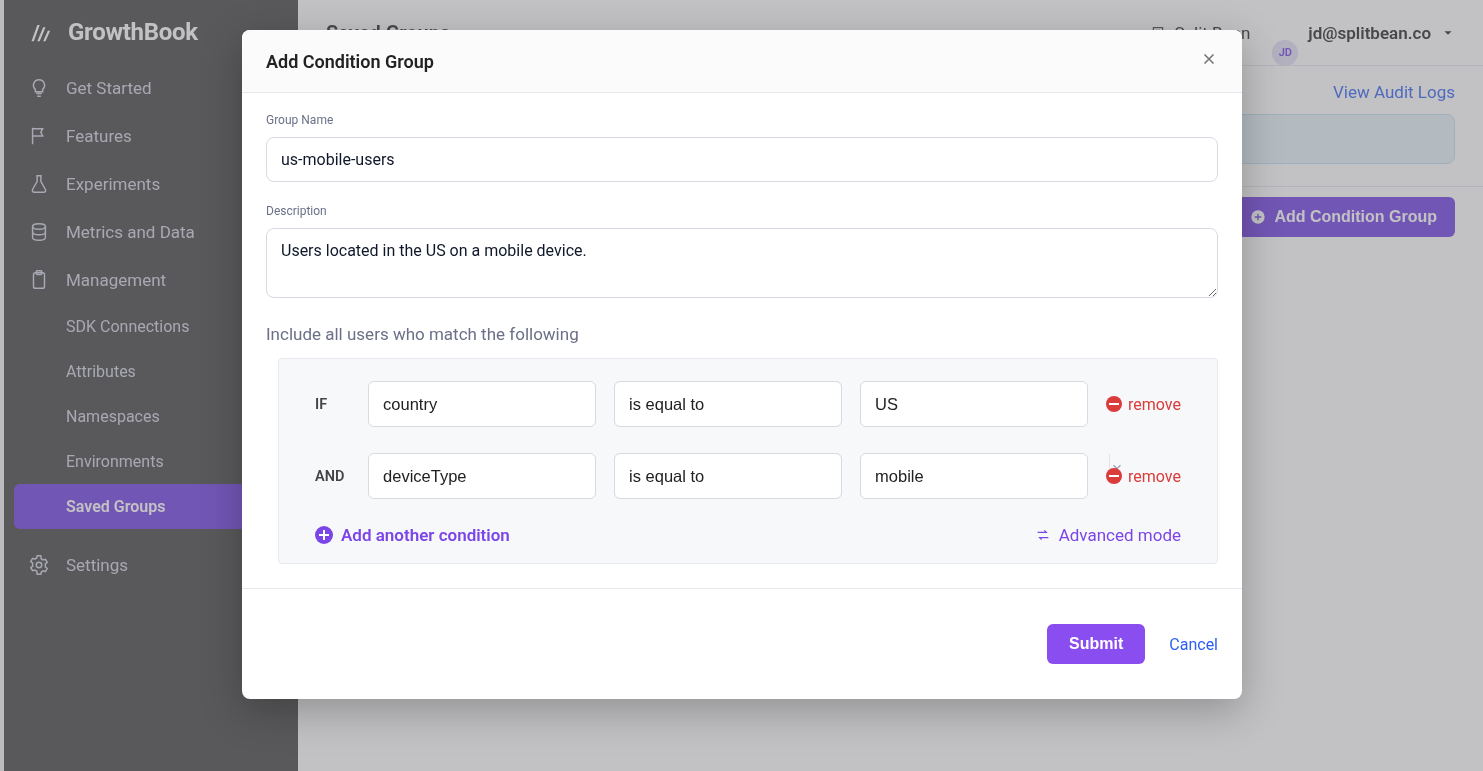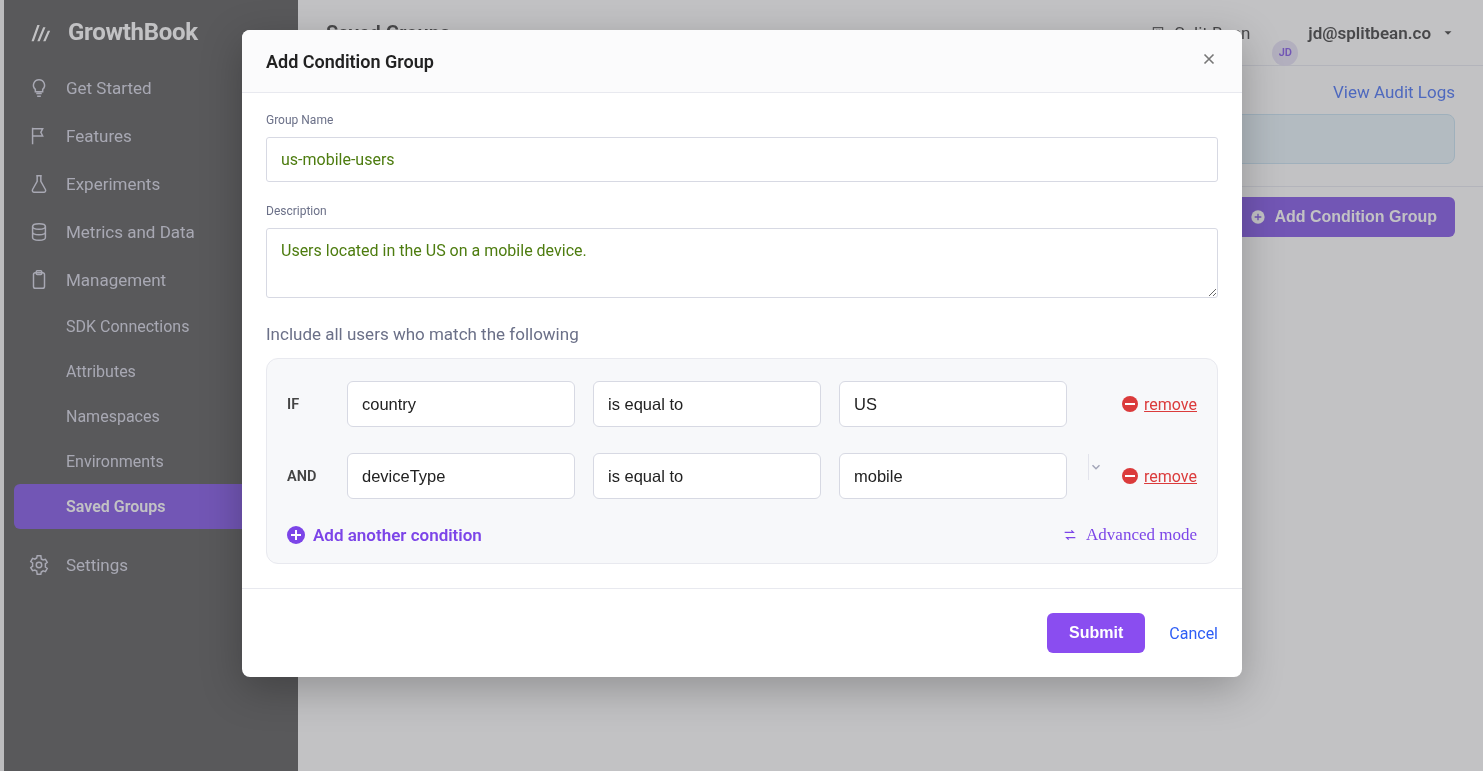--- a/index.html
+++ b/index.html
@@ -99,35 +99,36 @@
   border-bottom: 1px solid #e8e9ef;
   background: #fbfbfc;
 }
 .modal-title { font-size: 18px; font-weight: 600; color: #222; }
 .modal-close { font-size: 22px; color: #777; cursor: pointer; background: none; border: none; }
 .modal-body { padding: 20px 24px 24px; }
 .field-label { color: #6b7088; font-size: 12px; font-weight: 400; margin-bottom: 10px; }
 .text-input, .textarea {
   width: 100%;
   border: 1px solid #d7d9e3;
-  border-radius: 3px;
+  border-radius: 8px;
   padding: 12px 14px;
   font-size: 16px;
-  color: #4d7c0f;
+  color: #0f172a;
   font-family: inherit;
   outline: none;
 }
 .textarea { resize: vertical; height: 70px; }
 .section-gap { margin-top: 22px; }
 .conditions-label { color: #6b7088; font-size: 17px; margin-bottom: 14px; }
 .conditions-box {
   border: 1px solid #e8e9ef;
   background: #f7f8fa;
-  border-radius: 12px;
-  padding: 22px 20px 18px;
+  border-radius: 4px;
+  padding: 22px 36px 18px;
+  margin-left: 12px;
 }
 .cond-row {
   display: flex;
   align-items: center;
   gap: 18px;
   margin-bottom: 26px;
 }
 .cond-row:last-of-type { margin-bottom: 18px; }
 .cond-prefix { width: 42px; font-size: 14.5px; font-weight: 600; color: #444; text-align: left; }
 .select-wrap {
@@ -161,21 +162,20 @@
   height: 26px;
 }
 .remove-link {
   display: inline-flex;
   align-items: center;
   gap: 6px;
   color: #db3b3b;
   font-size: 16px;
   cursor: pointer;
   margin-left: auto;
-  text-decoration: underline;
 }
 .remove-circle {
   width: 16px; height: 16px;
   background: #db3b3b;
   border-radius: 50%;
   position: relative;
 }
 .remove-circle::after {
   content: "";
   position: absolute;
@@ -210,25 +210,24 @@
 }
 .add-circle::before { left: 4px; right: 4px; top: 8px; height: 2px; }
 .add-circle::after  { top: 4px; bottom: 4px; left: 8px; width: 2px; }
 .adv-mode {
   display: inline-flex;
   align-items: center;
   gap: 8px;
   color: #7c45e8;
   font-size: 17px;
   cursor: pointer;
-  font-family: Liberation Serif, serif;
 }
 .modal-footer {
   border-top: 1px solid #e8e9ef;
-  padding: 24px 24px;
+  padding: 35px 24px;
   display: flex;
   justify-content: flex-end;
   gap: 24px;
   align-items: center;
 }
 .btn-submit {
   background: #8a4df0;
   color: #fff;
   border: none;
   border-radius: 6px;

